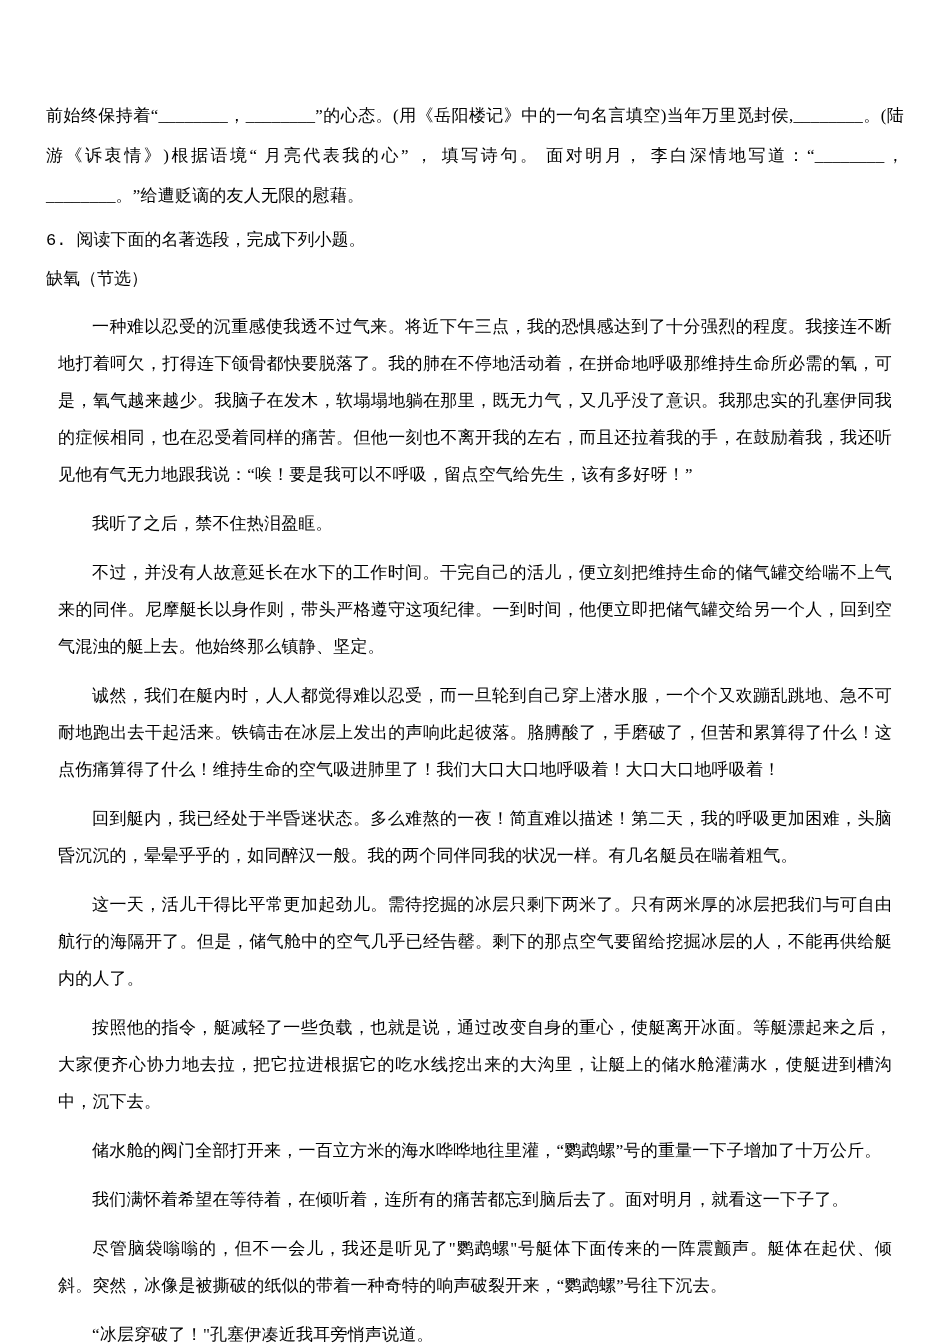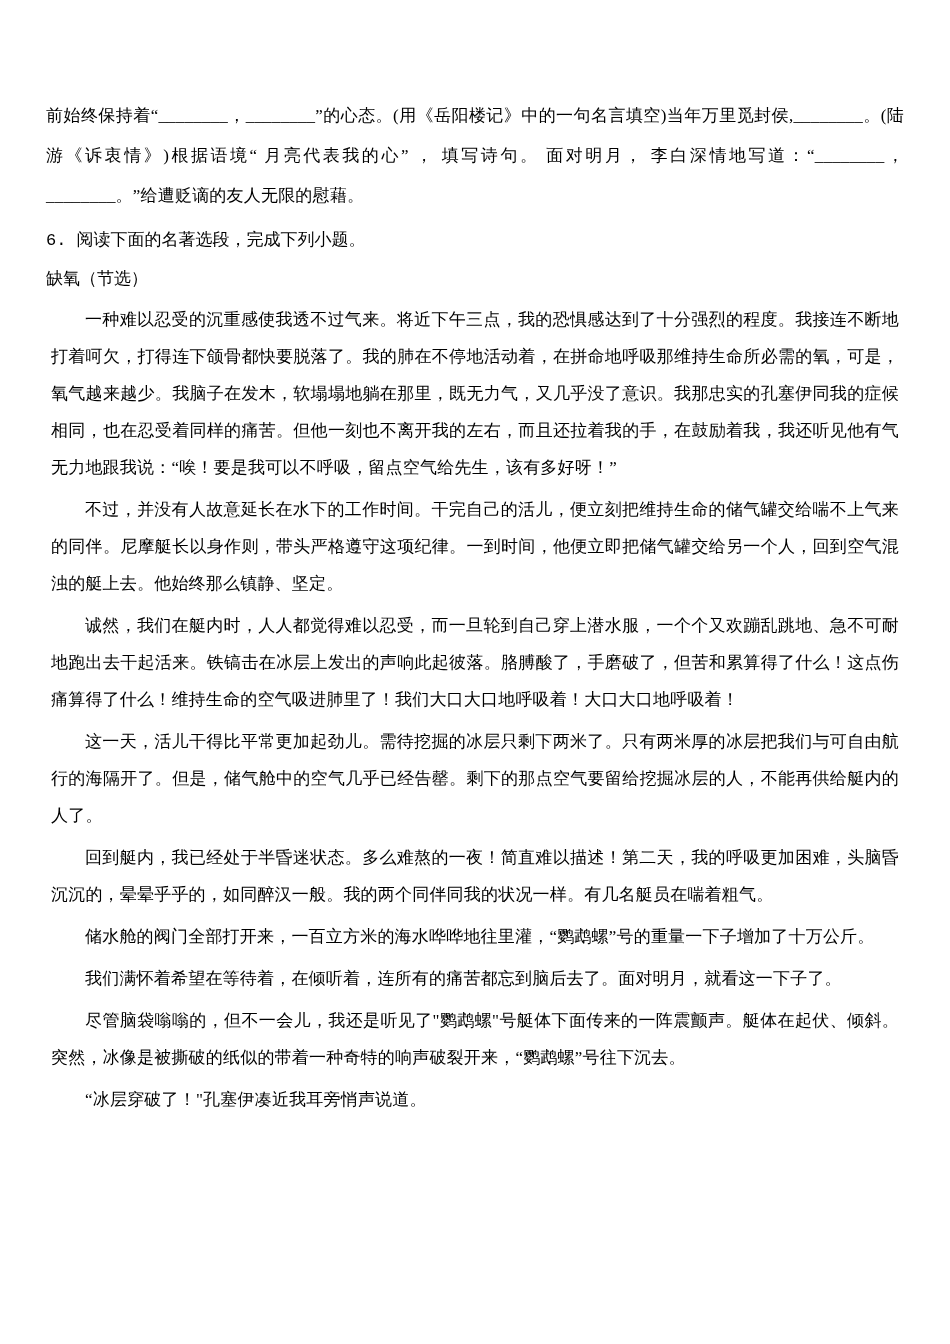--- a/index.html
+++ b/index.html
@@ -31,40 +31,42 @@
     margin: 0 0 4px 0;
     font-family: Liberation Mono, monospace;
   }
   .passage-title {
     font-weight: normal;
     line-height: 34px;
     margin: 0 0 2px 0;
   }
   .para {
     line-height: 37px;
-    margin: 5px;
+    margin: 12px;
     text-indent: 2em;
     text-align: justify;
     letter-spacing: 0.2px;
   }
 </style>
 </head>
 <body>
 
 <div class="page">
 
   <p class="bold-head">前始终保持着“________，________”的心态。(用《岳阳楼记》中的一句名言填空)当年万里觅封侯,________。(陆游《诉衷情》)根据语境“ 月亮代表我的心” ， 填写诗句。 面对明月， 李白深情地写道：“________，________。”给遭贬谪的友人无限的慰藉。</p>
 
   <p class="q-intro">6. 阅读下面的名著选段，完成下列小题。</p>
 
   <p class="passage-title">缺氧（节选）</p>
 
   <p class="para">一种难以忍受的沉重感使我透不过气来。将近下午三点，我的恐惧感达到了十分强烈的程度。我接连不断地打着呵欠，打得连下颌骨都快要脱落了。我的肺在不停地活动着，在拼命地呼吸那维持生命所必需的氧，可是，氧气越来越少。我脑子在发木，软塌塌地躺在那里，既无力气，又几乎没了意识。我那忠实的孔塞伊同我的症候相同，也在忍受着同样的痛苦。但他一刻也不离开我的左右，而且还拉着我的手，在鼓励着我，我还听见他有气无力地跟我说：“唉！要是我可以不呼吸，留点空气给先生，该有多好呀！”</p>
+  <p class="para">我听了之后，禁不住热泪盈眶。</p>
   <p class="para">不过，并没有人故意延长在水下的工作时间。干完自己的活儿，便立刻把维持生命的储气罐交给喘不上气来的同伴。尼摩艇长以身作则，带头严格遵守这项纪律。一到时间，他便立即把储气罐交给另一个人，回到空气混浊的艇上去。他始终那么镇静、坚定。</p>
   <p class="para">诚然，我们在艇内时，人人都觉得难以忍受，而一旦轮到自己穿上潜水服，一个个又欢蹦乱跳地、急不可耐地跑出去干起活来。铁镐击在冰层上发出的声响此起彼落。胳膊酸了，手磨破了，但苦和累算得了什么！这点伤痛算得了什么！维持生命的空气吸进肺里了！我们大口大口地呼吸着！大口大口地呼吸着！</p>
+  <p class="para">回到艇内，我已经处于半昏迷状态。多么难熬的一夜！简直难以描述！第二天，我的呼吸更加困难，头脑昏沉沉的，晕晕乎乎的，如同醉汉一般。我的两个同伴同我的状况一样。有几名艇员在喘着粗气。</p>
   <p class="para">这一天，活儿干得比平常更加起劲儿。需待挖掘的冰层只剩下两米了。只有两米厚的冰层把我们与可自由航行的海隔开了。但是，储气舱中的空气几乎已经告罄。剩下的那点空气要留给挖掘冰层的人，不能再供给艇内的人了。</p>
-  <p class="para">回到艇内，我已经处于半昏迷状态。多么难熬的一夜！简直难以描述！第二天，我的呼吸更加困难，头脑昏沉沉的，晕晕乎乎的，如同醉汉一般。我的两个同伴同我的状况一样。有几名艇员在喘着粗气。</p>
+  <p class="para">按照他的指令，艇减轻了一些负载，也就是说，通过改变自身的重心，使艇离开冰面。等艇漂起来之后，大家便齐心协力地去拉，把它拉进根据它的吃水线挖出来的大沟里，让艇上的储水舱灌满水，使艇进到槽沟中，沉下去。</p>
   <p class="para">储水舱的阀门全部打开来，一百立方米的海水哗哗地往里灌，“鹦鹉螺”号的重量一下子增加了十万公斤。</p>
   <p class="para">我们满怀着希望在等待着，在倾听着，连所有的痛苦都忘到脑后去了。面对明月，就看这一下子了。</p>
   <p class="para">尽管脑袋嗡嗡的，但不一会儿，我还是听见了"鹦鹉螺"号艇体下面传来的一阵震颤声。艇体在起伏、倾斜。突然，冰像是被撕破的纸似的带着一种奇特的响声破裂开来，“鹦鹉螺”号往下沉去。</p>
   <p class="para">“冰层穿破了！"孔塞伊凑近我耳旁悄声说道。</p>
 
 </div>
 
 </body></html>

